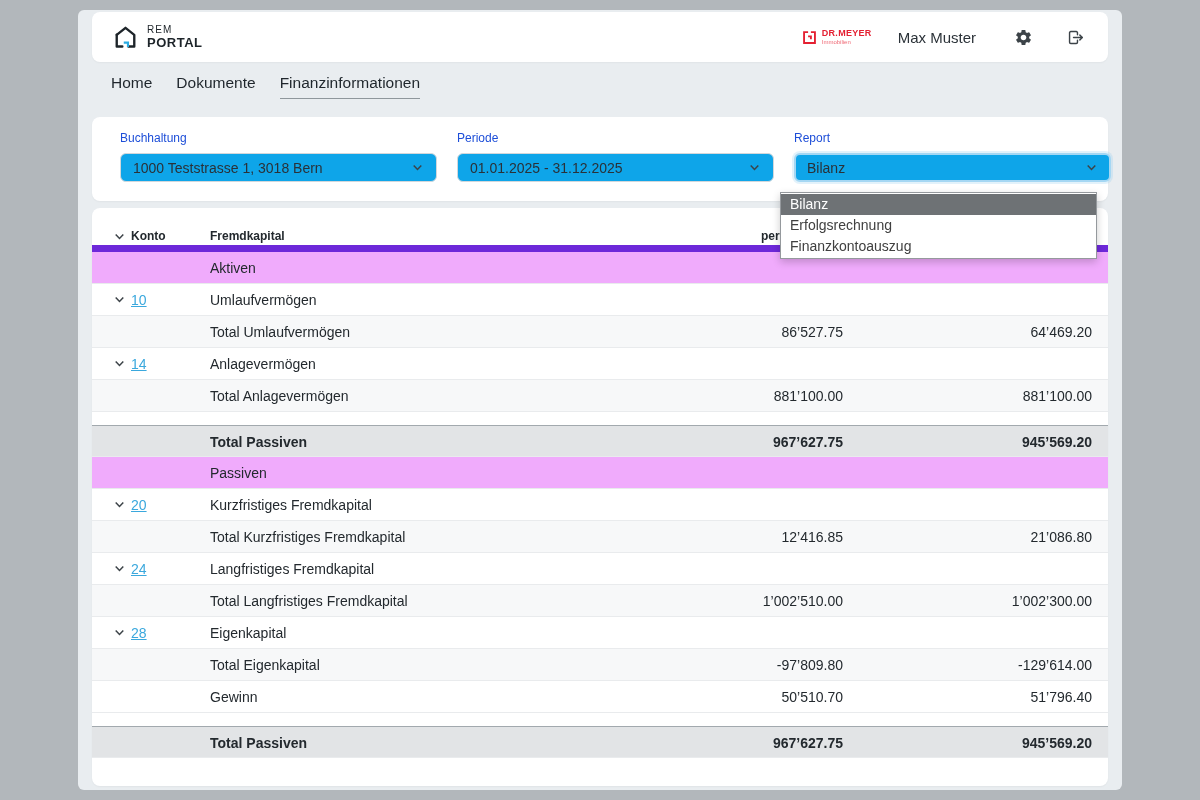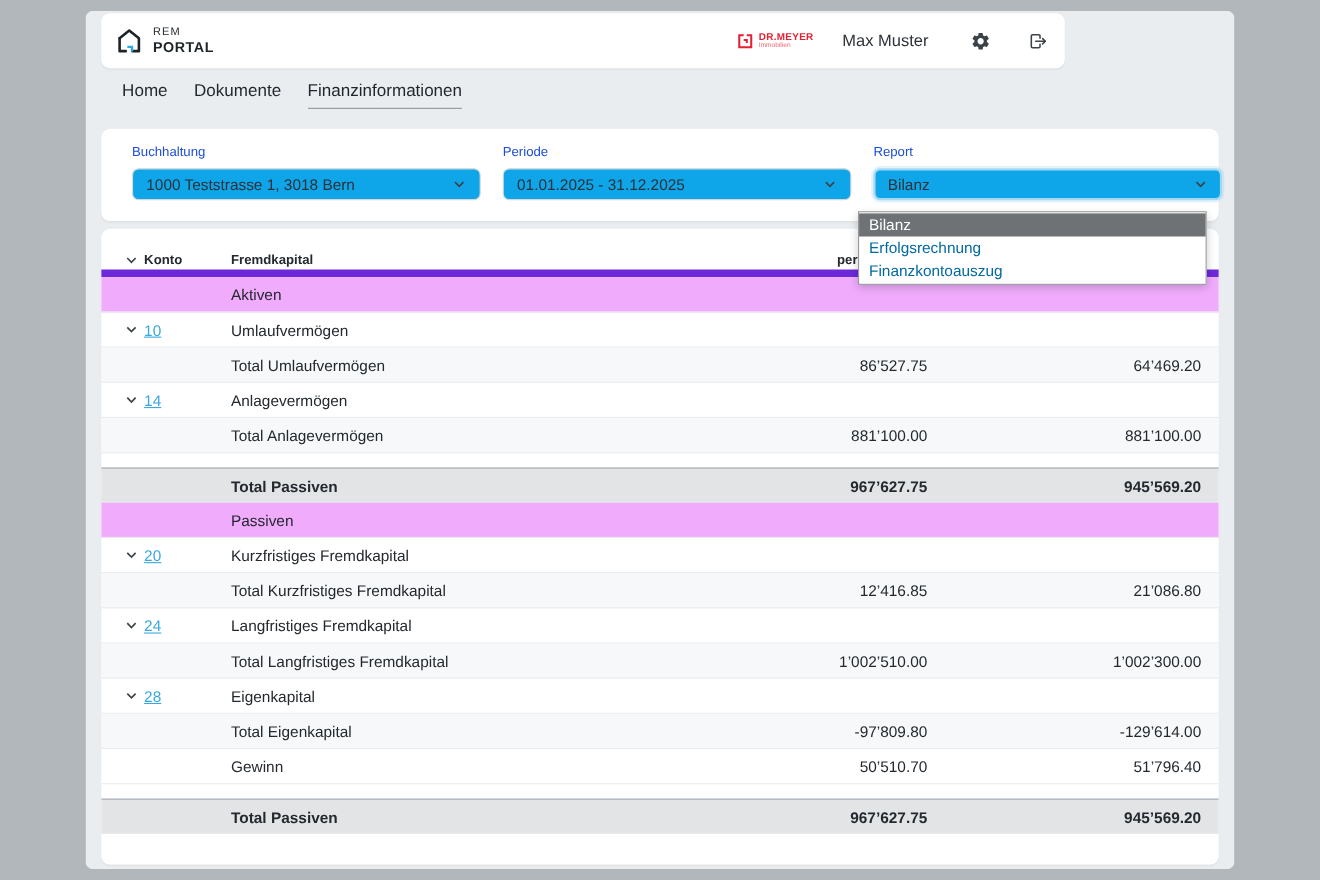--- a/index.html
+++ b/index.html
@@ -13,22 +13,22 @@
   }
   .app {
     position: absolute; left: 78px; top: 10px; width: 1044px; height: 780px;
     background: #e9edf0; border-radius: 6px;
   }
   .card {
     position: absolute; background: #ffffff; border-radius: 8px;
     box-shadow: 0 1px 2px rgba(0,0,0,0.04);
   }
   
-  .topbar { left: 14px; top: 2px; width: 876px; height: 50px;
-    display: flex; align-items: center; padding: 0 12px; }
+  .topbar { left: 14px; top: 2px; width: 1016px; height: 50px;
+    display: flex; align-items: center; padding: 0 20px; }
   .brand { display: flex; align-items: center; gap: 8px; }
   .brand-text { display: flex; flex-direction: column; line-height: 1; color: #1d2429; }
   .brand-line1 { font-size: 10px; letter-spacing: 1px; font-weight: 400; }
   .brand-line2 { font-size: 13px; font-weight: 700; letter-spacing: 0.5px; margin-top: 1px; }
   .topbar-right { margin-left: auto; display: flex; align-items: center; gap: 26px; }
   .partner { display: flex; align-items: center; gap: 5px; }
   .partner-text { display: flex; flex-direction: column; line-height: 1; }
   .partner-line1 { font-size: 9px; font-weight: 700; color: #e42032; letter-spacing: 0.3px; }
   .partner-line2 { font-size: 6px; color: #ef6a76; margin-top: 1px; }
   .user-name { font-size: 15px; color: #2b3238; margin-right: 8px; }
@@ -49,21 +49,21 @@
   }
   .select .sel-value { flex: 1; white-space: nowrap; overflow: hidden; }
   .select.focused { border: 2px solid #a5d7f3; box-shadow: 0 0 0 2px rgba(140,203,240,0.25); padding: 0 11px; }
   
   .dd-menu {
     position: absolute; left: 702px; top: 182px; width: 317px;
     background: #fff; border: 1px solid #95999d;
     box-shadow: 0 3px 8px rgba(0,0,0,0.2); z-index: 50;
     padding: 1px 0;
   }
-  .dd-option { height: 21px; line-height: 21px; font-size: 14px; padding: 0 9px; color: #0369a1; cursor: pointer; }
+  .dd-option { height: 21px; line-height: 21px; font-size: 14px; padding: 0 9px; color: #404040; cursor: pointer; }
   .dd-option.selected { background: #6e7275; color: #ffffff; }
   
   .table-card { left: 14px; top: 198px; width: 1016px; height: 578px; padding-top: 14px; overflow: hidden; }
   .thead { position: relative; height: 30px; border-bottom: 7px solid #6d28d9; font-weight: 700; font-size: 12px; }
   .trow { position: relative; height: 32px; border-bottom: 1px solid #e9ebed; font-size: 14px; }
   .trow.section { background: #f0abfc; }
   .trow.subtotal { background: #f7f8f9; }
   .trow.spacer { height: 13px; border-bottom: none; }
   .trow.grandtotal { background: #e2e4e6; border-top: 1px solid #a2a9ae; font-weight: 700; }
   .c-chevron { position: absolute; left: 21px; top: 0; height: 100%; display: flex; align-items: center; cursor: pointer; }

